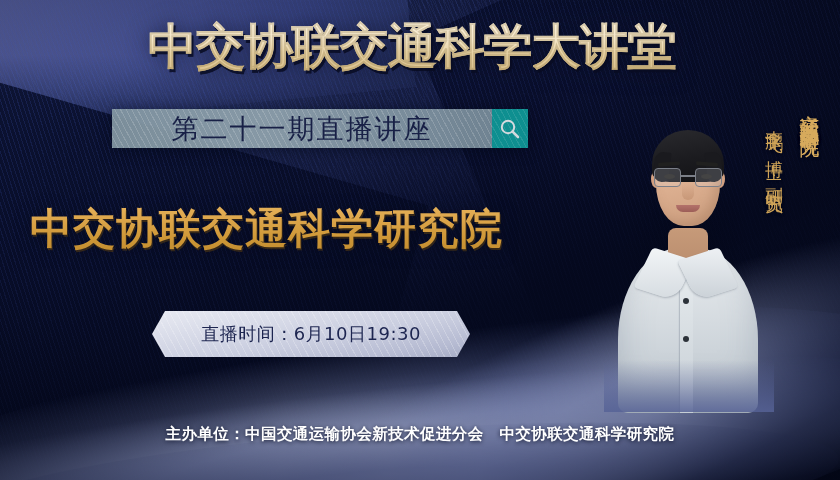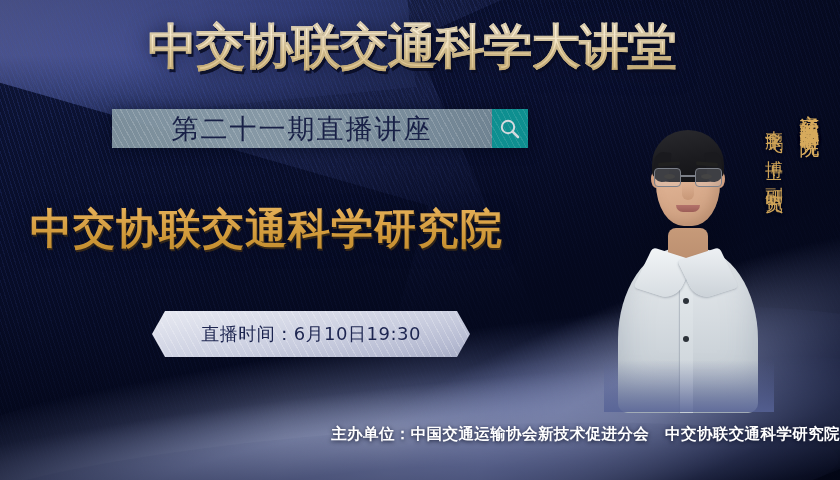--- a/index.html
+++ b/index.html
@@ -331,21 +331,21 @@
   .vtext-name{
     right:54px;top:116px;
     font-size:18px;font-weight:400;
     letter-spacing:3px;
     color:#cfa458;
   }
 
   
   .footer{
     position:absolute;left:0;right:0;top:424px;
-    text-align:right;
+    text-align:center;
     font-family:"DejaVu Sans","Liberation Sans",sans-serif;
     font-size:15.5px;font-weight:700;
     letter-spacing:.4px;
     color:#ffffff;
     text-shadow:0 1px 4px rgba(6,10,32,.85);
     white-space:nowrap;
   }
 </style>
 </head>
 <body>

